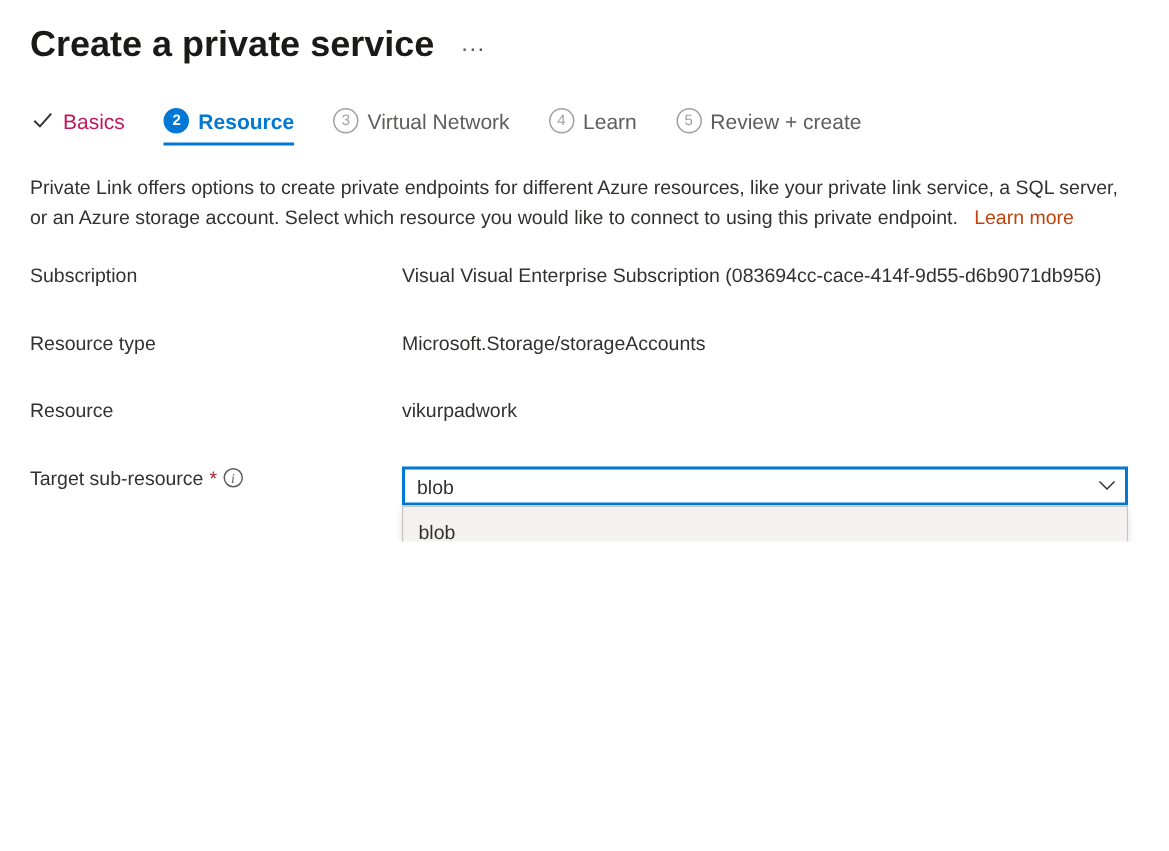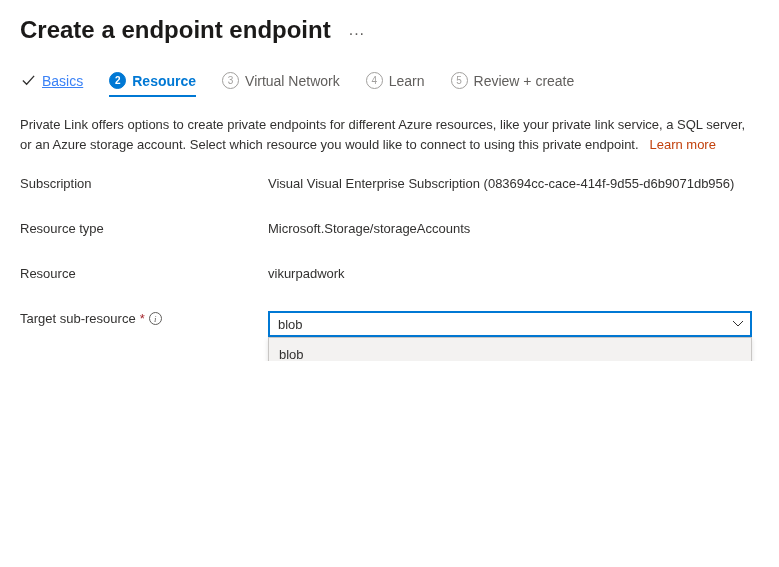--- a/index.html
+++ b/index.html
@@ -44,21 +44,21 @@
       color: #605e5c;
       cursor: pointer;
       padding-bottom: 6px;
       border-bottom: 2px solid transparent;
     }
     .tab-active {
       color: #0078d4;
       font-weight: 600;
       border-bottom: 2px solid #0078d4;
     }
-    .tab-completed { color: #3b82f6; text-decoration: underline; }
+    .tab-completed { color: #be185d; }
     .tab-indicator {
       width: 17px; height: 17px;
       border: 1px solid #a19f9d;
       border-radius: 50%;
       display: inline-flex;
       align-items: center;
       justify-content: center;
       font-size: 10px;
       color: #a19f9d;
       line-height:1;
@@ -156,21 +156,21 @@
     }
     .dropdown-item-hover {
       background: #f3f2f1;
     }
     .row-sub { margin-bottom: 8px; align-items:flex-start; }
   </style>
 </head>
 <body>
 
 <div class="page-title">
-  <span>Create a endpoint endpoint</span>
+  <span>Create a private service</span>
   <span class="ellipsis-btn">...</span>
 </div>
 
 <div class="tabs">
   <div class="tab tab-completed">
     <span class="checkmark-icon">
       <svg viewBox="0 0 16 16" width="15" height="15">
           <path d="M2 8 L6 12 L14 3" stroke="#323130" stroke-width="1.4" fill="none"></path>
         </svg>
     </span>

